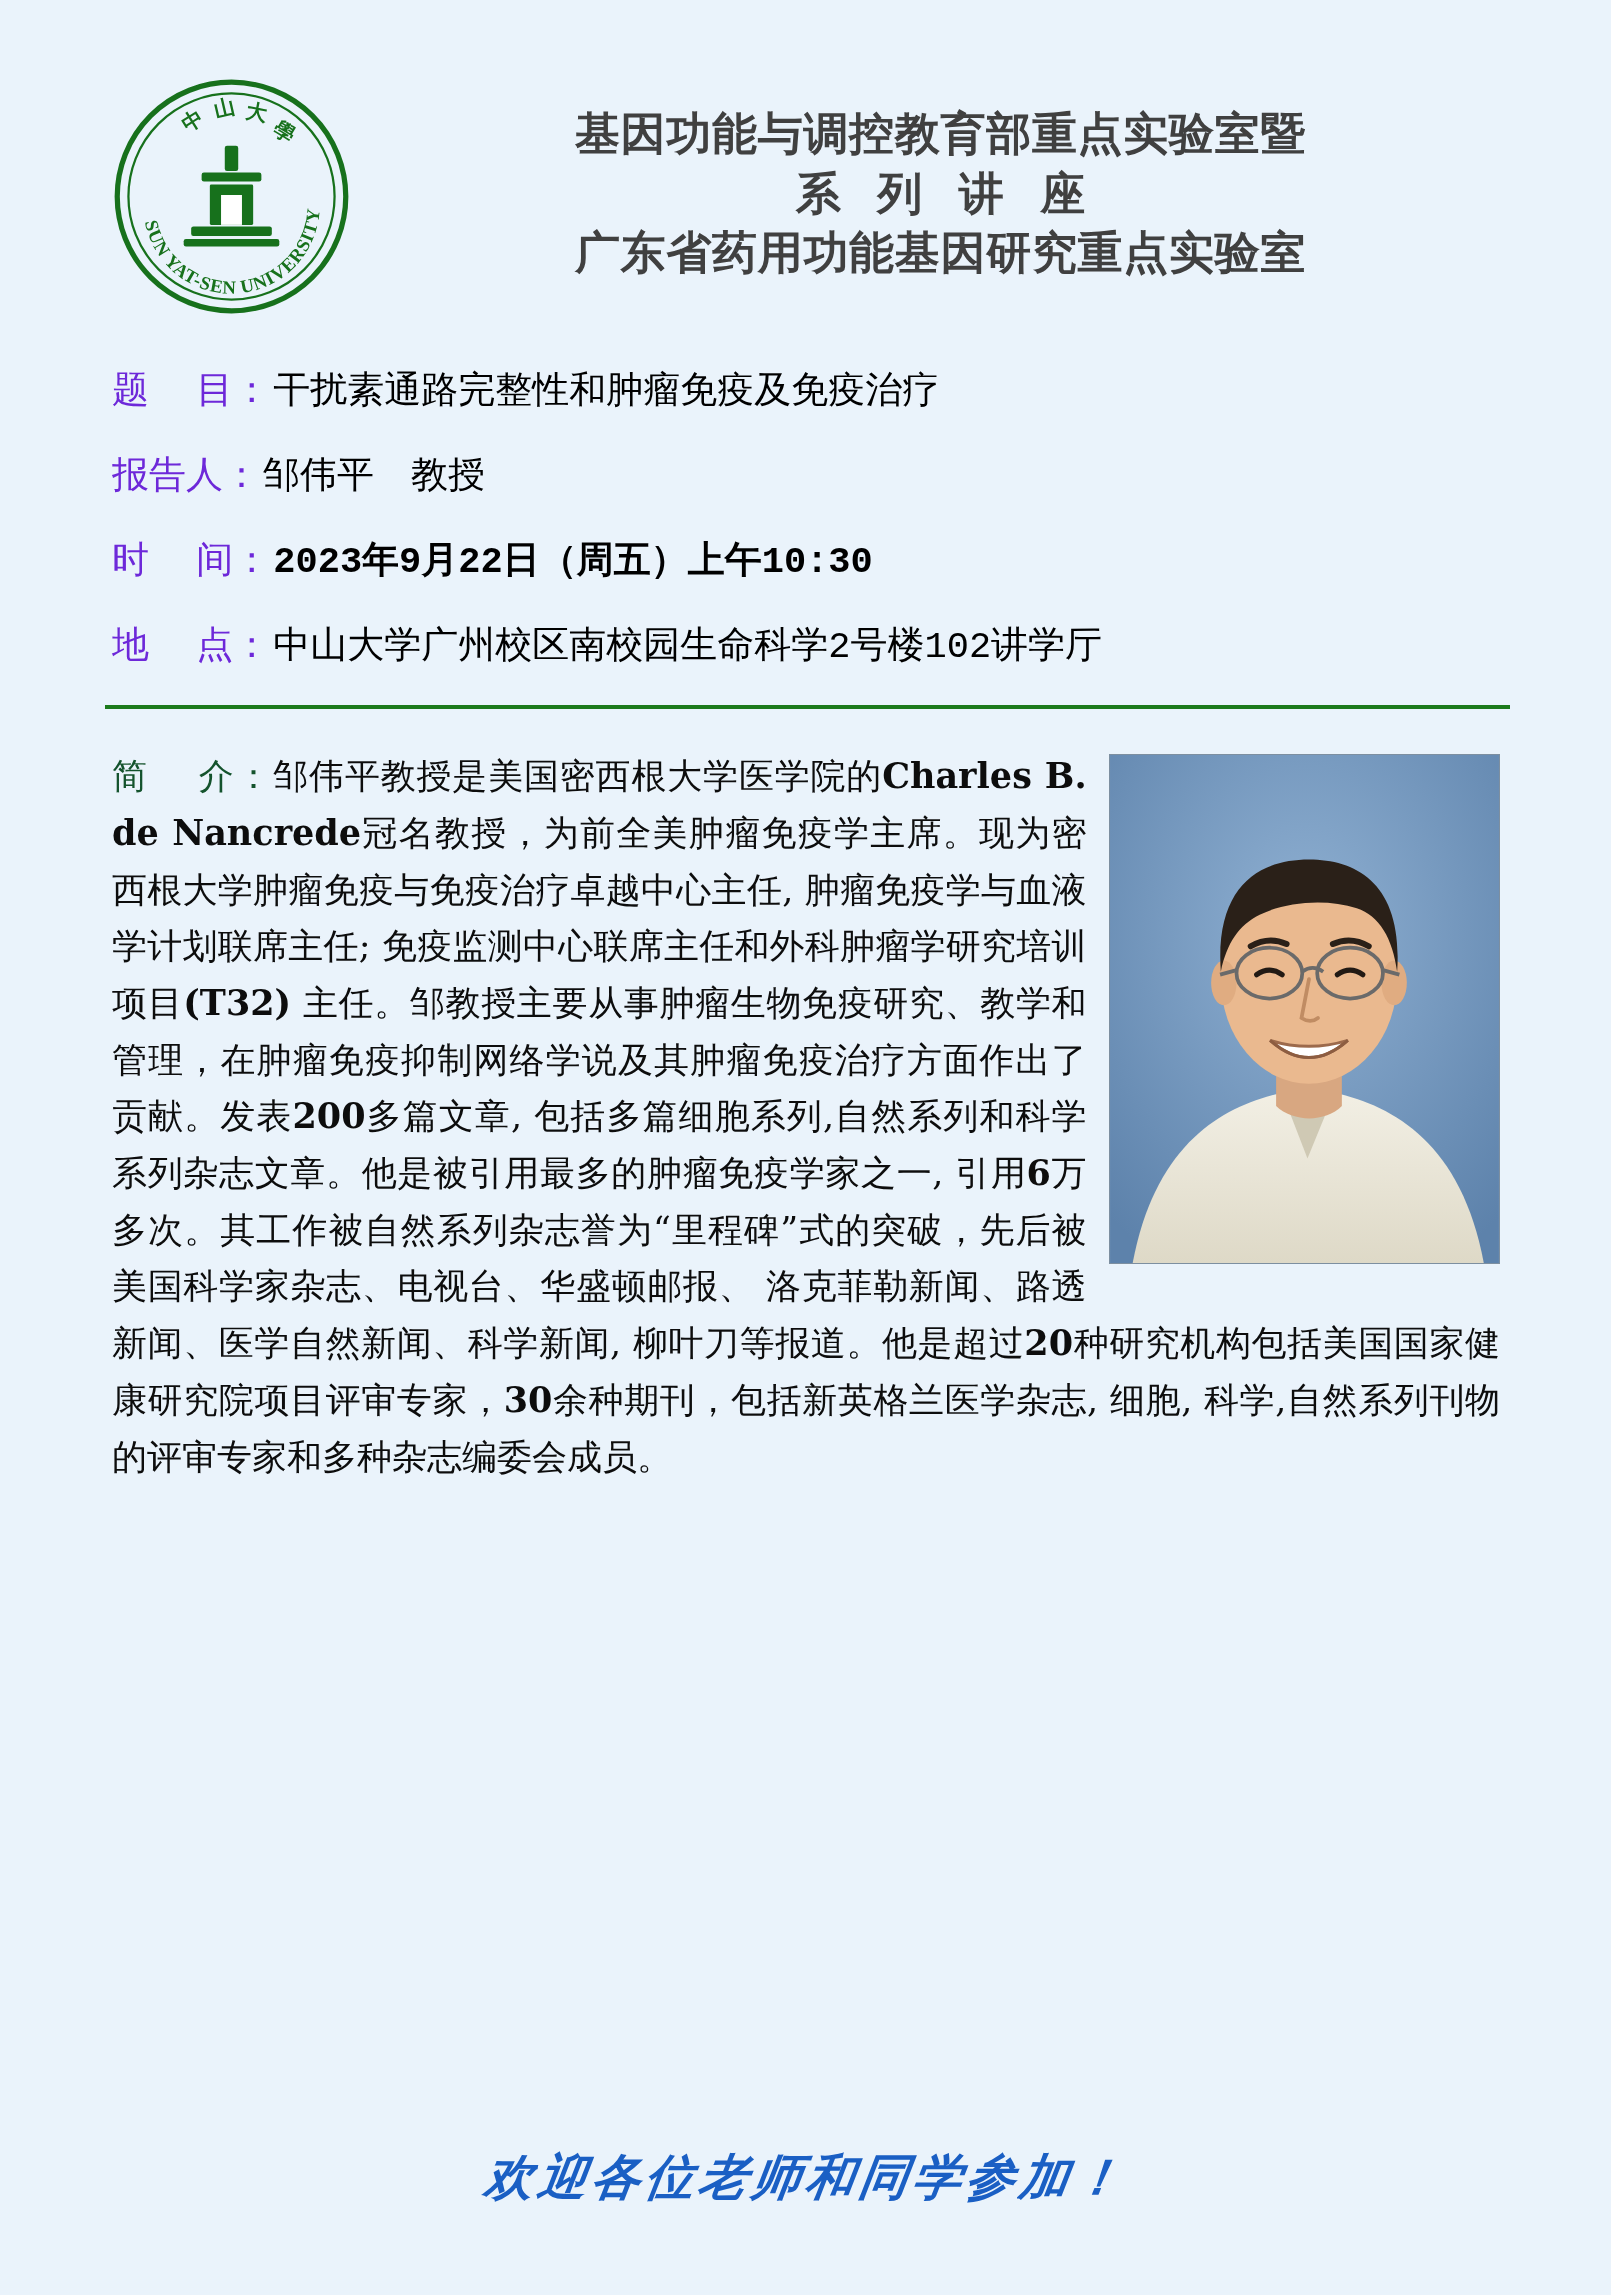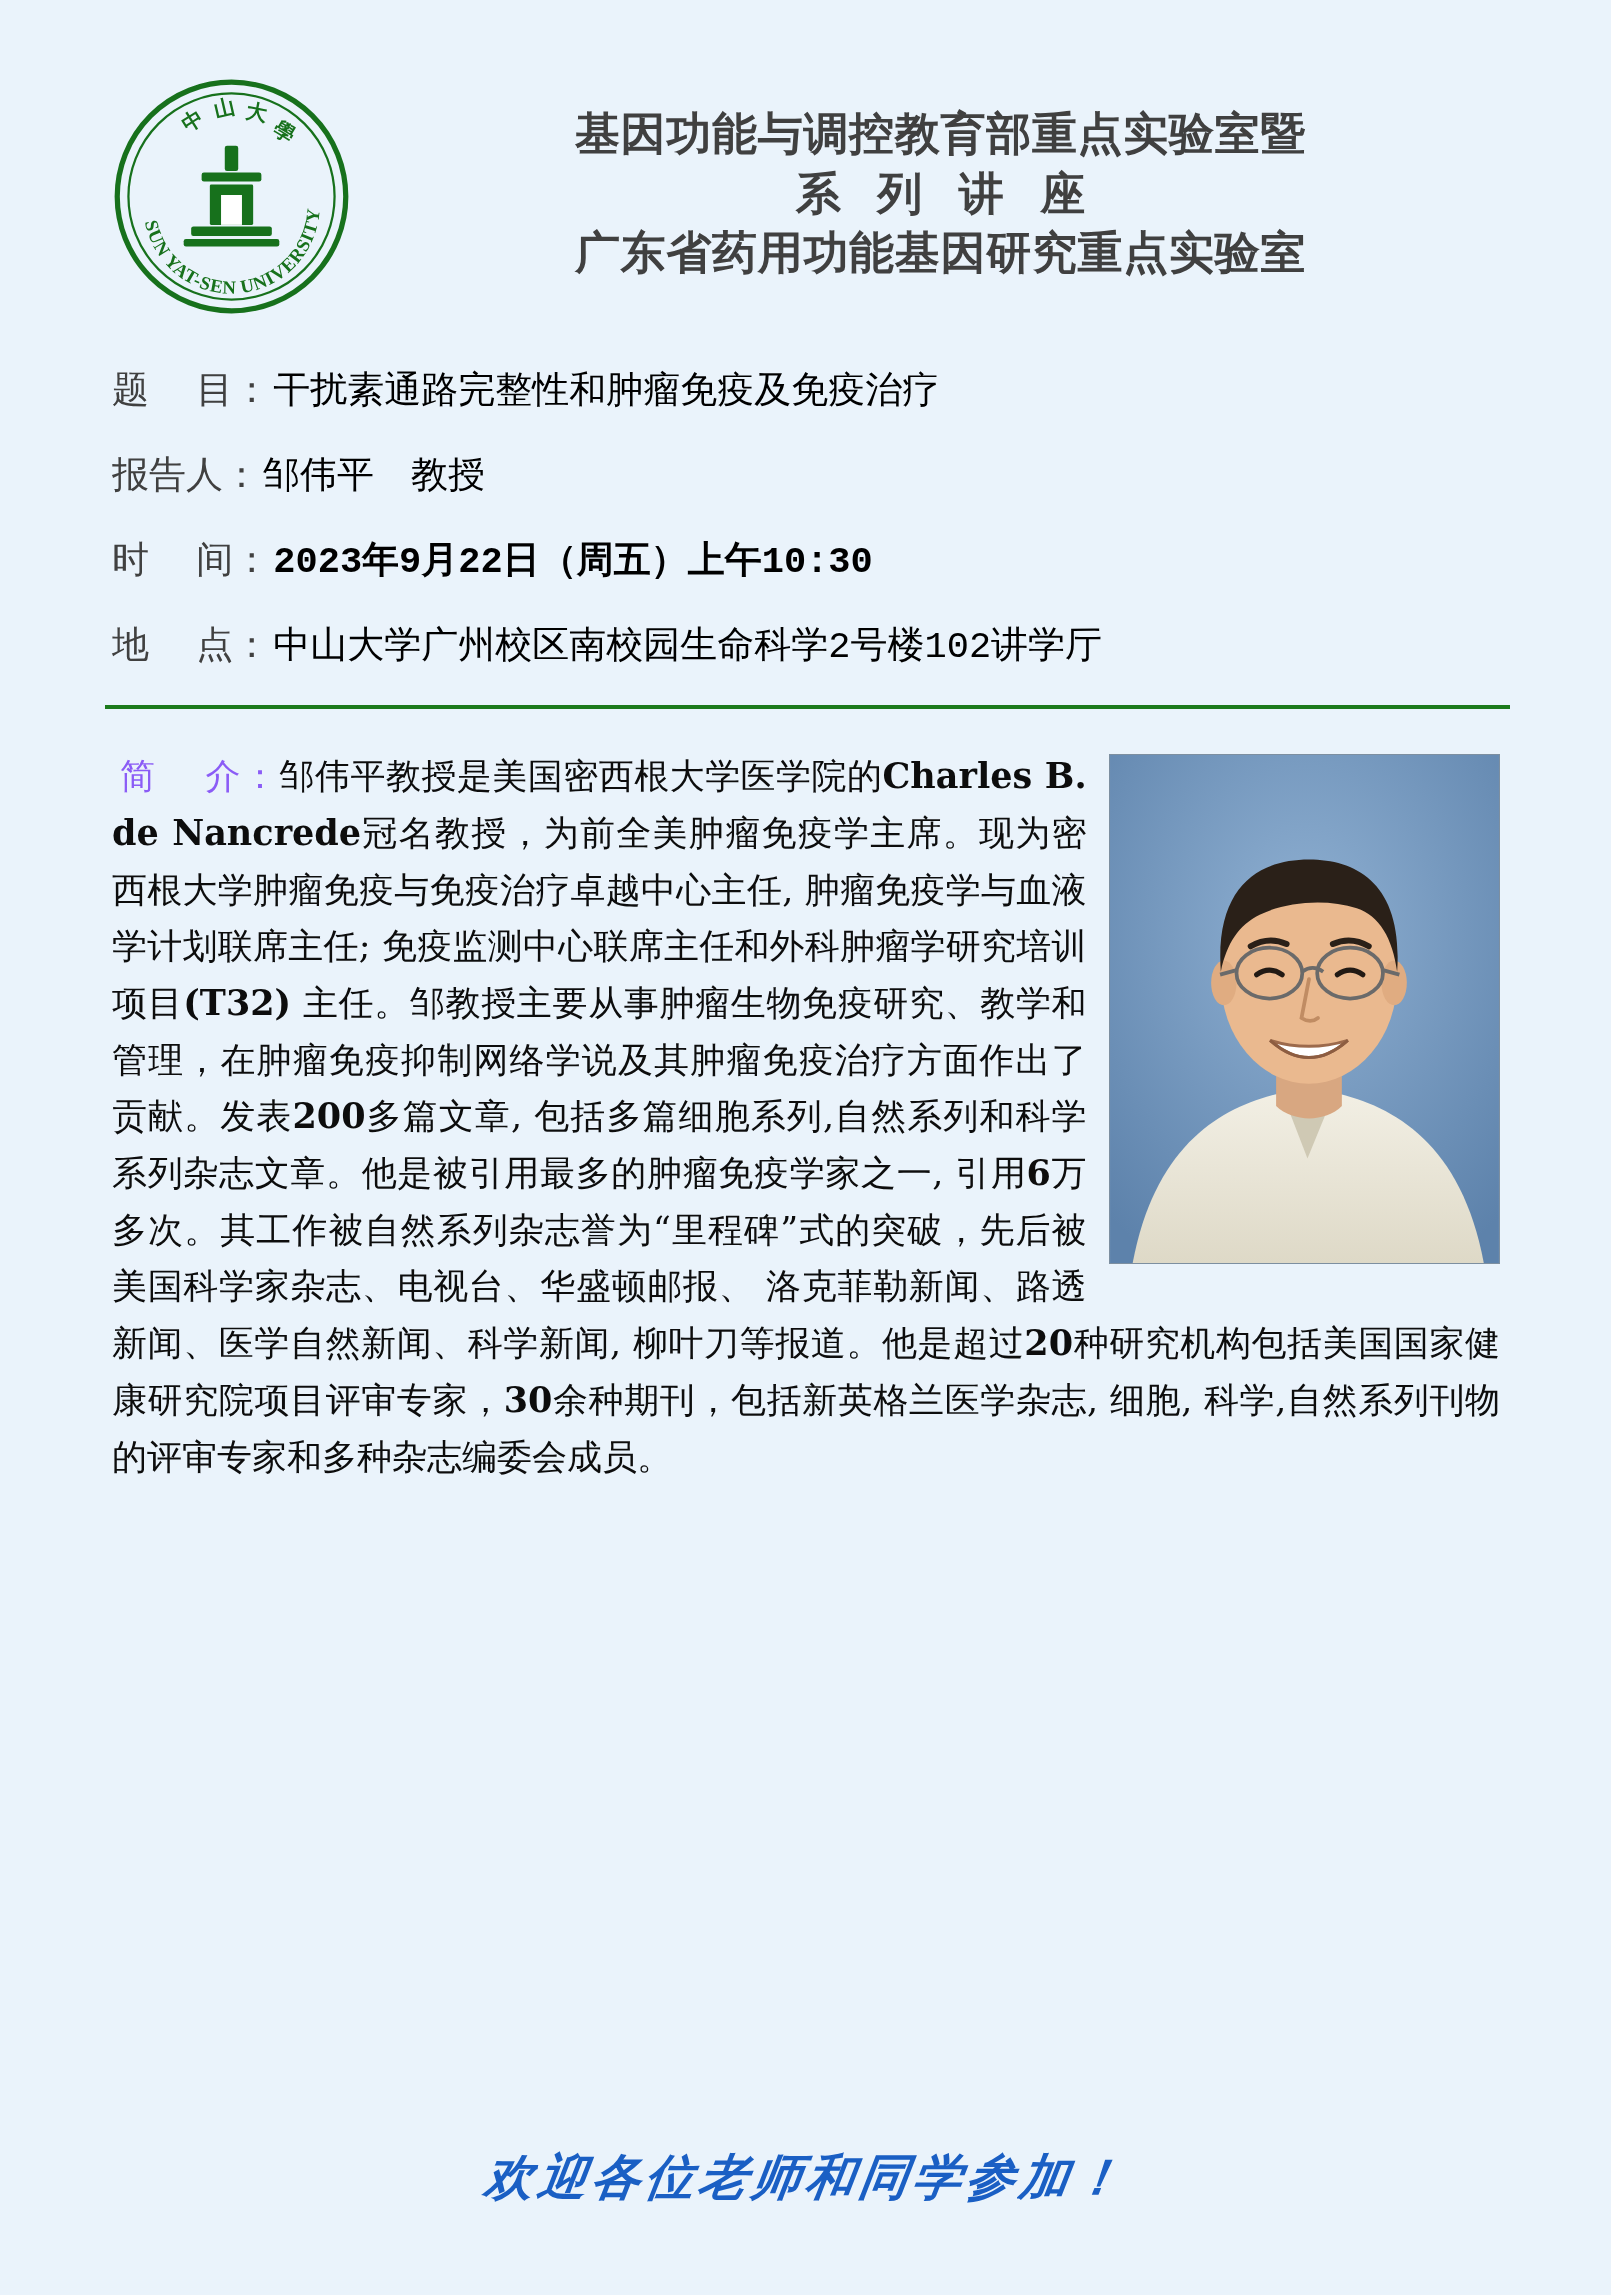--- a/index.html
+++ b/index.html
@@ -64,21 +64,21 @@
   .info-row {
     display: flex;
     align-items: baseline;
     font-size: 37px;
     margin-bottom: 32px;
     line-height: 1.35;
   }
   .info-label {
     flex: 0 0 auto;
     white-space: pre;
-    color: #404040;
+    color: #6d28d9;
   }
   .info-value {
     color: #000000;
     padding-left: 3px;
     font-family: Liberation Mono, monospace;
   }
   .info-value.bold { font-weight: bold; }
 
   .divider {
     margin: 19.4px 0 0 105px;
@@ -106,25 +106,24 @@
   .portrait svg { display: block; }
 
   .intro {
     font-size: 35px;
     line-height: 1.62;
     text-align: justify;
     color: #0d0d0d;
     font-family: "DejaVu Serif", serif;
   }
   .intro .lbl {
-    color: #8b5cf6;
+    color: #14532d;
     font-family: "Liberation Sans", sans-serif;
     font-weight: normal;
     letter-spacing: 1.5px;
-    margin-left: 8px;
   }
   .intro b { font-weight: bold; }
 
   
   .footer {
     position: absolute;
     left: 0;
     right: 0;
     bottom: 84px;
     text-align: center;

